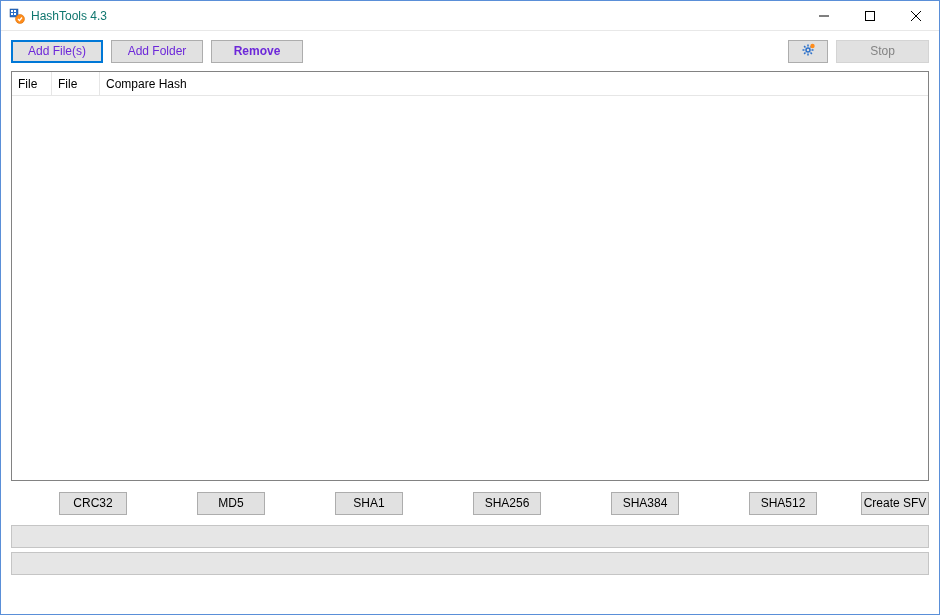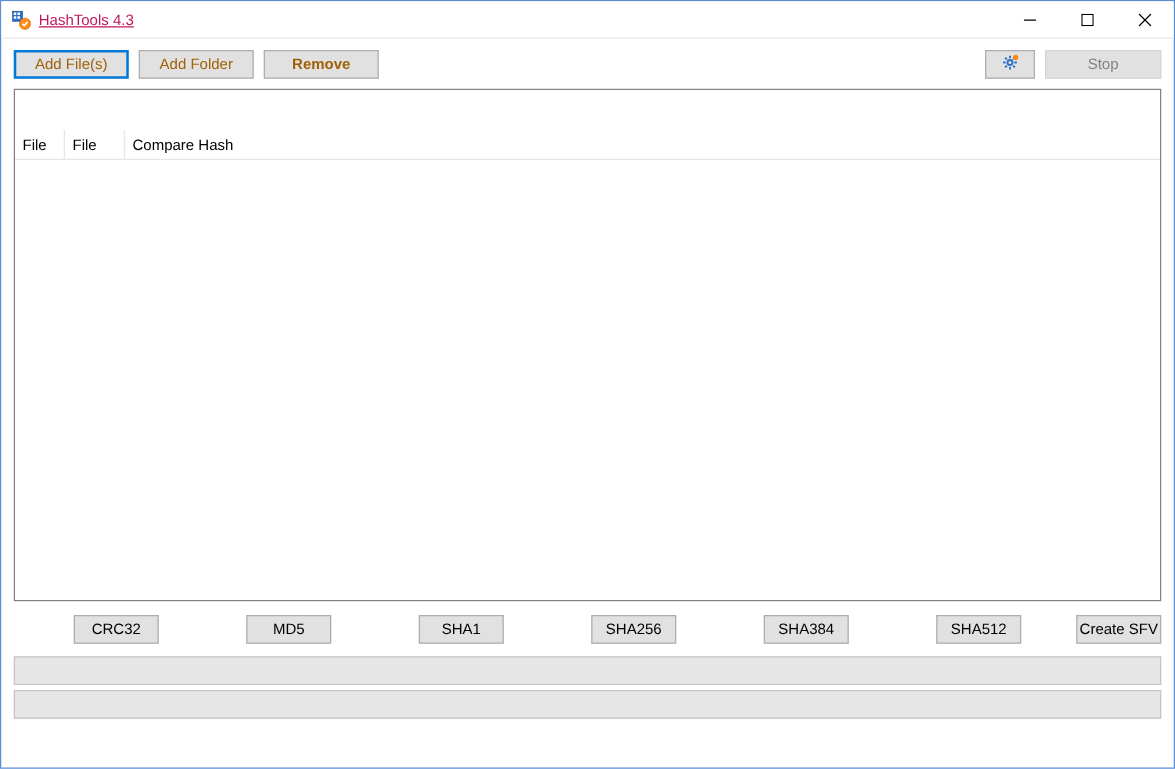--- a/index.html
+++ b/index.html
@@ -32,23 +32,22 @@
       height: 16px;
       margin-left: 8px;
       margin-right: 6px;
       display: inline-flex;
       align-items: center;
       justify-content: center;
     }
 
     .titlebar-title {
       font-size: 12px;
-      color: #be185d;
+      color: #0f766e;
       flex: 0 0 auto;
-      text-decoration: underline;
     }
 
     .titlebar-spacer {
       flex: 1;
     }
 
     .titlebar-btn {
       width: 46px;
       height: 30px;
       display: flex;
@@ -64,21 +63,21 @@
       align-items: center;
       padding: 0 10px;
       gap: 8px;
     }
 
     .btn {
       height: 23px;
       background: #e1e1e1;
       border: 1px solid #adadad;
       font-size: 12px;
-      color: #a16207;
+      color: #6d28d9;
       display: flex;
       align-items: center;
       justify-content: center;
       cursor: default;
       font-family: inherit;
     }
 
     .btn.focused {
       border: 2px solid #0078d7;
       background: #e1e1e1;
@@ -140,21 +139,20 @@
       height: 410px;
       background: #ffffff;
       display: flex;
       flex-direction: column;
     }
 
     .table-header {
       display: flex;
       height: 24px;
       background: #ffffff;
-      margin-top: 32px;
     }
 
     .col-header {
       padding: 4px 6px;
       font-size: 12px;
       color: #000;
       border-right: 1px solid #e6e6e6;
       border-bottom: 1px solid #e6e6e6;
       display: flex;
       align-items: center;

